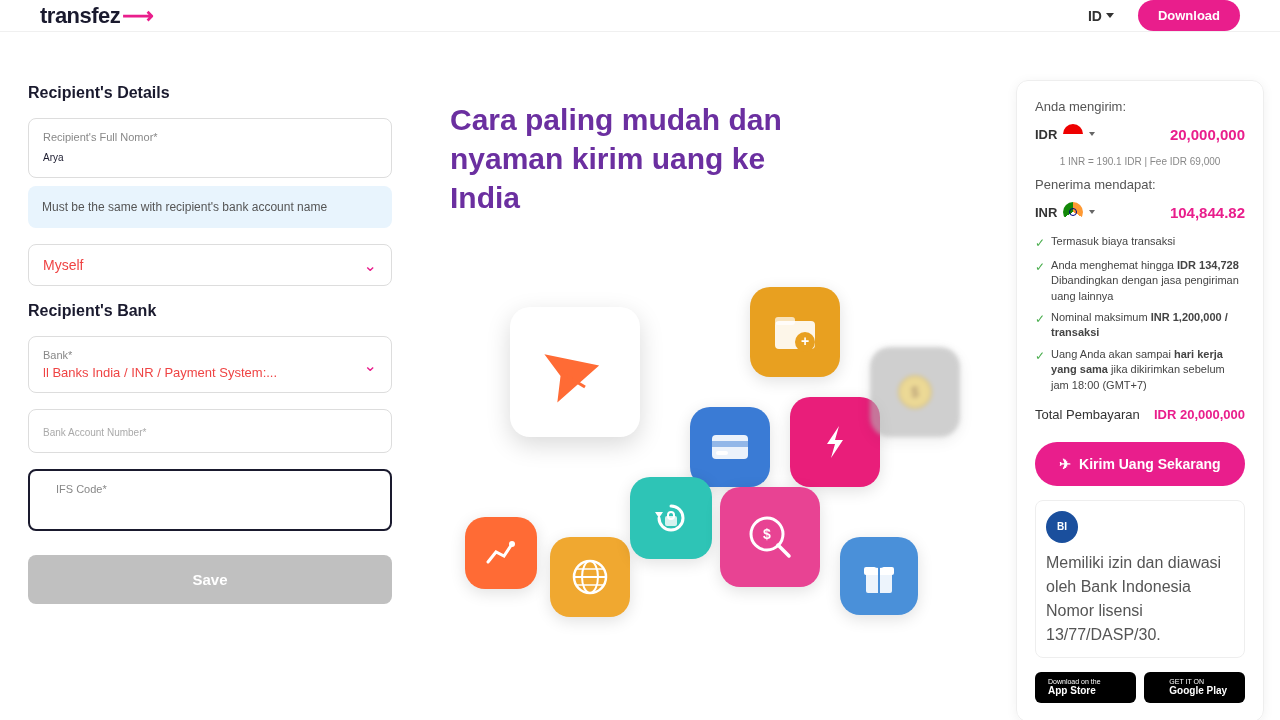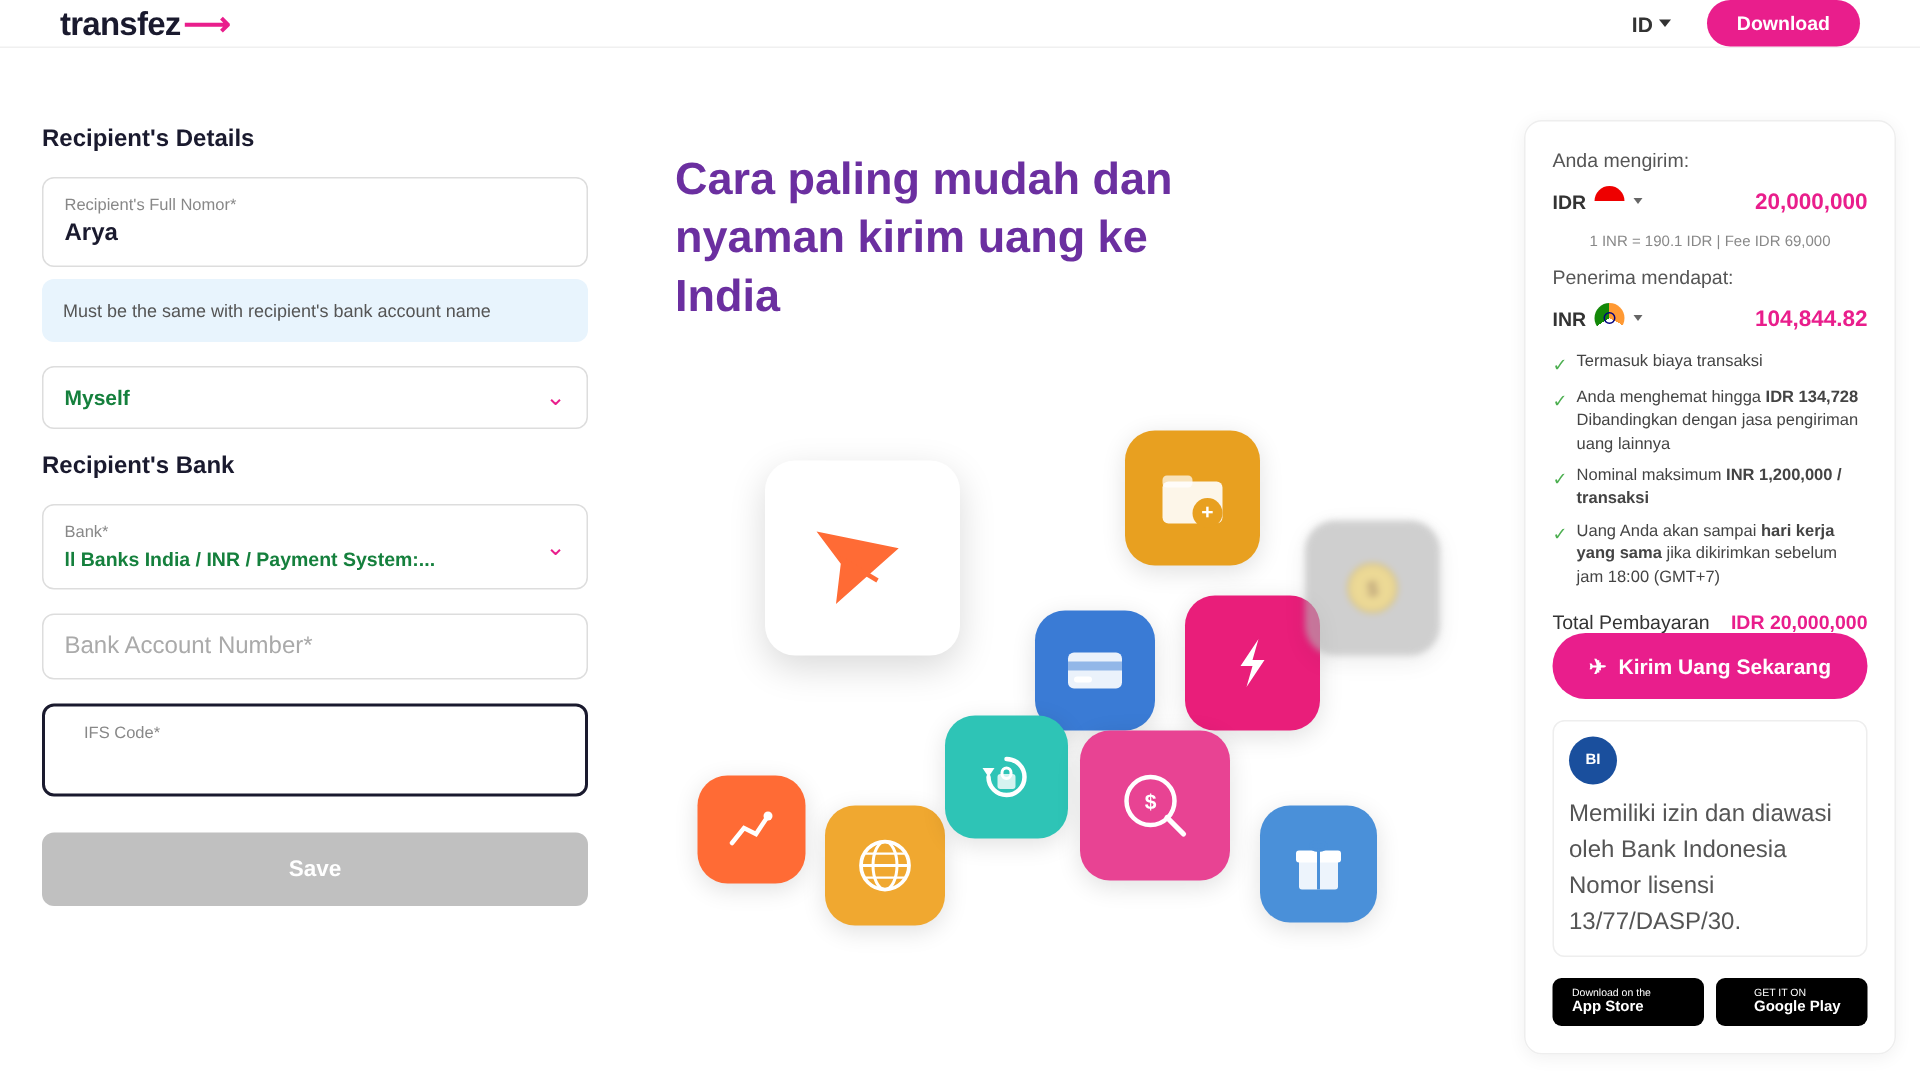--- a/index.html
+++ b/index.html
@@ -88,22 +88,22 @@
     }
     .form-field label {
       display: block;
       font-size: 11px;
       color: #888;
       margin-bottom: 4px;
     }
     .form-field input {
       border: none;
       outline: none;
-      font-size: 16px;
-      font-weight: 700;
+      font-size: 10px;
+      font-weight: 400;
       color: #1a1a2e;
       width: 100%;
       background: transparent;
     }
     .form-field input::placeholder {
       color: #aaa;
       font-weight: 400;
     }
     .hint-box {
       background: #e8f4fd;
@@ -127,22 +127,22 @@
       flex-direction: column;
       cursor: pointer;
     }
     .select-field label {
       font-size: 11px;
       color: #888;
       margin-bottom: 4px;
     }
     .select-field .value {
       font-size: 14px;
-      font-weight: 700;
-      color: #15803d;
+      font-weight: 400;
+      color: #ef4444;
     }
     .select-chevron {
       position: absolute;
       right: 14px;
       top: 50%;
       transform: translateY(-50%);
       color: #e91e8c;
       font-size: 16px;
     }
     .ifs-field {
@@ -290,21 +290,21 @@
     .check-icon {
       color: #4caf50;
       font-size: 12px;
       margin-top: 1px;
       flex-shrink: 0;
     }
     .total-row {
       display: flex;
       align-items: flex-start;
       justify-content: space-between;
-      margin-bottom: 0;
+      margin-bottom: 20px;
     }
     .total-label {
       font-size: 13px;
       color: #333;
     }
     .total-value {
       font-size: 13px;
       font-weight: 700;
       color: #e91e8c;
     }

